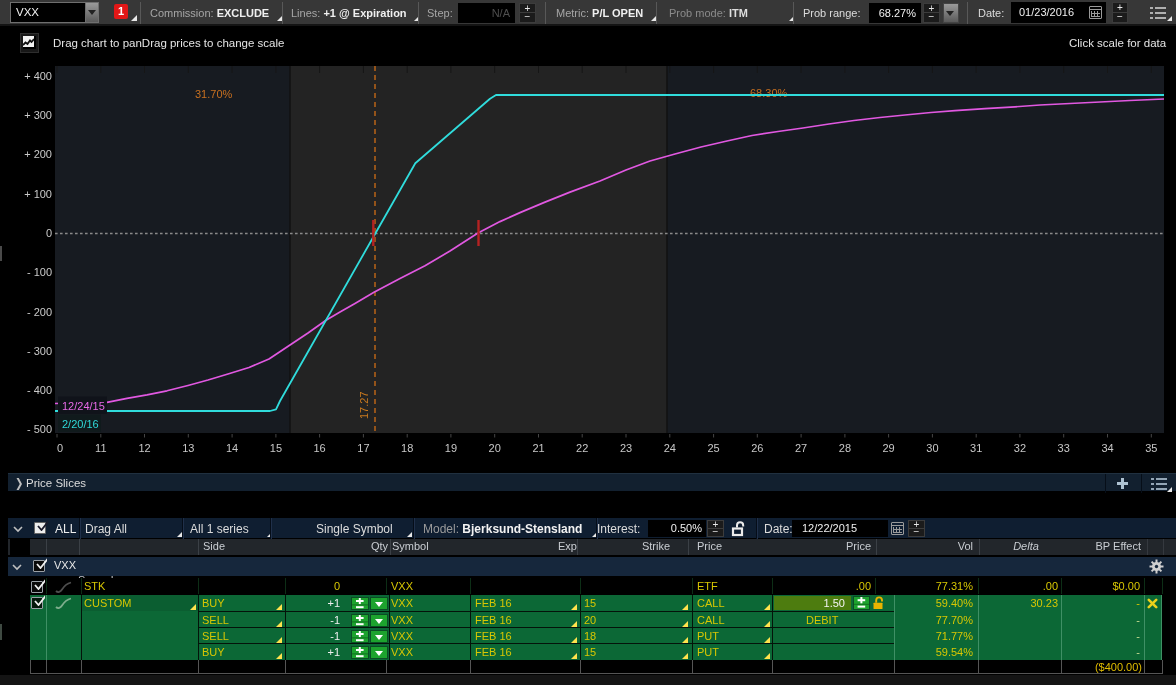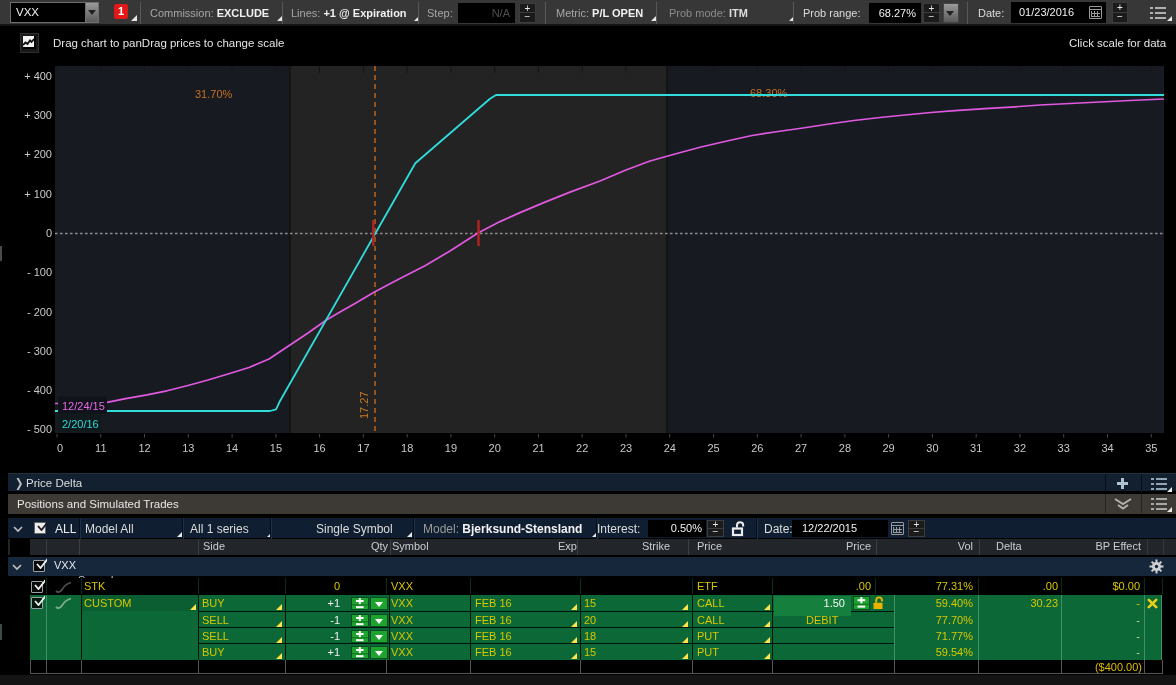--- a/index.html
+++ b/index.html
@@ -218,71 +218,53 @@
         <text x="1063.7" y="452">33</text>
         <text x="1107.5" y="452">34</text>
         <text x="1151.3" y="452">35</text>
       </g>
 
   <rect x="0" y="246" width="2" height="15" fill="#4a4a4a"></rect>
 </svg>
 
 <div class="abs" style="left:8px;top:473px;width:1168px;height:18px;background:#12202f;border-top:1px solid #20303f;">
   <div class="abs" style="left:7px;top:3px;color:#c0c0c0;font-size:10px;transform:scaleY(1.2);">❯</div>
-  <div class="abs" style="left:18px;top:3px;color:#dcdcdc;font-size:11.5px;">Price Delta</div>
+  <div class="abs" style="left:18px;top:3px;color:#dcdcdc;font-size:11.5px;">Price Slices</div>
   <div class="abs" style="left:1097px;top:0;width:1px;height:19px;background:#060e18;"></div>
   <div class="abs" style="left:1133px;top:0;width:1px;height:19px;background:#060e18;"></div>
 
   <div class="abs" style="left:1109px;top:4px;width:11px;height:11px;">
     <div style="position:absolute;left:4px;top:0;width:3px;height:11px;background:#aec2d2;"></div>
     <div style="position:absolute;left:0;top:4px;width:11px;height:3px;background:#aec2d2;"></div>
   </div>
   <div class="abs" style="left:1143px;top:4px;width:16px;height:12px;">
     <div style="position:absolute;left:0;top:0;width:3px;height:2px;background:#93a5b5;"></div>
         <div style="position:absolute;left:5px;top:0;width:11px;height:2px;background:#93a5b5;"></div>
     <div style="position:absolute;left:0;top:5px;width:3px;height:2px;background:#93a5b5;"></div>
         <div style="position:absolute;left:5px;top:5px;width:11px;height:2px;background:#93a5b5;"></div>
     <div style="position:absolute;left:0;top:10px;width:3px;height:2px;background:#93a5b5;"></div>
         <div style="position:absolute;left:5px;top:10px;width:11px;height:2px;background:#93a5b5;"></div>
   </div>
   <div class="corner" style="left:1159px;top:13px;"></div>
 </div>
 
-<div class="abs" style="left:8px;top:494px;width:1168px;height:20px;background:#3d3a35;">
-  <div class="abs" style="left:9px;top:4px;color:#e6e6e6;font-size:11.5px;">Positions and Simulated Trades</div>
-  <div class="abs" style="left:1097px;top:0;width:1px;height:19px;background:#26231e;"></div>
-  <div class="abs" style="left:1133px;top:0;width:1px;height:19px;background:#26231e;"></div>
-  <svg class="abs" style="left:1106px;top:4px;" width="18" height="12">
-        <polyline points="1,1 9,6 17,1" fill="none" stroke="#b0b0b0" stroke-width="2"></polyline>
-        <polyline points="4,7 9,10.5 14,7" fill="none" stroke="#b0b0b0" stroke-width="2"></polyline>
-      </svg>
-  <div class="abs" style="left:1143px;top:4px;width:16px;height:12px;">
-    <div style="position:absolute;left:0;top:0;width:3px;height:2px;background:#a8a8a8;"></div>
-        <div style="position:absolute;left:5px;top:0;width:11px;height:2px;background:#a8a8a8;"></div>
-    <div style="position:absolute;left:0;top:5px;width:3px;height:2px;background:#a8a8a8;"></div>
-        <div style="position:absolute;left:5px;top:5px;width:11px;height:2px;background:#a8a8a8;"></div>
-    <div style="position:absolute;left:0;top:10px;width:3px;height:2px;background:#a8a8a8;"></div>
-        <div style="position:absolute;left:5px;top:10px;width:11px;height:2px;background:#a8a8a8;"></div>
-  </div>
-  <div class="corner" style="left:1159px;top:13px;"></div>
-</div>
 
 <div id="filter" class="abs" style="left:8px;top:518px;width:1168px;height:20px;background:#0f1e31;font-size:12px;color:#dcdcdc;">
   <div class="abs" style="left:5px;top:5px;width:10px;height:10px;"><svg width="10" height="10">
           <polyline points="1,3 5,7 9,3" fill="none" stroke="#c0c0c0" stroke-width="1.6"></polyline>
         </svg></div>
   <div class="chk" style="left:26px;top:4px;background:#ededed;border-color:#666;">
         <svg class="m" width="13" height="13">
           <polyline points="1,6 4.5,10 12,0.5" fill="none" stroke="#1a1a2a" stroke-width="1.8"></polyline>
         </svg>
       </div>
   <div class="abs" style="left:47px;top:4px;color:#eeeeee;">ALL</div>
   <div class="abs" style="left:71px;top:0;width:1px;height:22px;background:#050d18;"></div>
       <div class="abs" style="left:72px;top:0;width:1px;height:22px;background:#20304a;"></div>
-  <div class="abs" style="left:77px;top:4px;">Model All</div>
+  <div class="abs" style="left:77px;top:4px;">Drag All</div>
   <div class="corner" style="left:169px;top:14px;"></div>
   <div class="abs" style="left:174px;top:0;width:1px;height:22px;background:#050d18;"></div>
       <div class="abs" style="left:175px;top:0;width:1px;height:22px;background:#20304a;"></div>
   <div class="abs" style="left:182px;top:4px;">All 1 series</div>
   <div class="corner" style="left:259px;top:14px;"></div>
   <div class="abs" style="left:262px;top:0;width:1px;height:22px;background:#050d18;"></div>
       <div class="abs" style="left:263px;top:0;width:1px;height:22px;background:#20304a;"></div>
   <div class="abs" style="left:268px;top:4px;margin-left:40px;">Single Symbol</div>
   <div class="corner" style="left:399px;top:14px;"></div>
   <div class="abs" style="left:405px;top:0;width:1px;height:22px;background:#050d18;"></div>
@@ -329,21 +311,21 @@
   <div class="abs" style="left:971px;top:0;width:1px;height:16px;background:#3b4046;"></div>
   <div class="abs" style="left:70px;top:1px;margin-top:34px;">Spread</div>
   <div class="abs" style="left:195px;top:1px;">Side</div>
   <div class="abs" style="left:340px;top:1px;width:40px;text-align:right;">Qty</div>
   <div class="abs" style="left:384px;top:1px;">Symbol</div>
   <div class="abs" style="left:509px;top:1px;width:60px;text-align:right;">Exp</div>
   <div class="abs" style="left:618px;top:1px;width:60px;text-align:center;">Strike</div>
   <div class="abs" style="left:689px;top:1px;">Price</div>
   <div class="abs" style="left:803px;top:1px;width:60px;text-align:right;">Price</div>
   <div class="abs" style="left:905px;top:1px;width:60px;text-align:right;">Vol</div>
-  <div class="abs" style="left:988px;top:1px;width:60px;text-align:left;">Delta</div>
+  <div class="abs" style="left:988px;top:1px;width:60px;text-align:center;font-style:italic;">Delta</div>
   <div class="abs" style="left:1073px;top:1px;width:60px;text-align:right;">BP Effect</div>
   <div class="abs" style="left:1139px;top:0;width:1px;height:16px;background:#35393f;"></div>
   <div class="abs" style="left:1155px;top:0;width:1px;height:16px;background:#35393f;"></div>
 </div>
 
 <div id="table" class="abs" style="left:0;top:556px;width:1176px;height:129px;font-size:11px;">
       <div class="abs" style="left:8px;top:1px;width:1168px;height:19px;background:#16273c;"></div>
       <svg class="abs" style="left:12px;top:6px;" width="10" height="10">
         <polyline points="1,3 5,7 9,3" fill="none" stroke="#c0c0c0" stroke-width="1.6"></polyline>
       </svg>
@@ -508,21 +490,21 @@
       </div>
       <div class="abs" style="left:391px;top:90px;color:#d8c703;">VXX</div>
       <div class="abs" style="left:475px;top:90px;color:#d8c703;">FEB 16</div>
       <div class="cornery" style="left:571px;top:97px;"></div>
       <div class="abs" style="left:584px;top:90px;color:#d8c703;">15</div>
       <div class="cornery" style="left:682px;top:97px;"></div>
       <div class="abs" style="left:697px;top:90px;color:#d8c703;">PUT</div>
       <div class="cornery" style="left:764px;top:97px;"></div>
       <div class="abs" style="left:908px;top:90px;width:65px;text-align:right;color:#d8c703;">59.54%</div>
       <div class="abs" style="left:1075px;top:90px;width:65px;text-align:right;color:#c8dd92;">-</div>
-      <div class="abs" style="left:774px;top:40px;width:77px;height:20px;background:#15803d;color:#f4f4f4;text-align:right;padding-right:6px;line-height:14px;font-size:11px;">1.50</div>
+      <div class="abs" style="left:774px;top:40px;width:77px;height:14px;background:#4d7c0f;color:#f4f4f4;text-align:right;padding-right:6px;line-height:14px;font-size:11px;">1.50</div>
       <div class="abs" style="left:853px;top:40px;width:17px;height:14px;background:#1da32e;border:1px solid #0a4d24;">
         <svg width="15" height="12" style="position:absolute;left:0;top:0;">
           <rect x="3.6" y="2.2" width="7.6" height="2" fill="#fff"></rect>
           <rect x="6.4" y="0" width="2" height="6.4" fill="#fff"></rect>
           <rect x="0" y="6.8" width="15" height="1" fill="#127020"></rect>
           <rect x="3.6" y="8.6" width="7.6" height="2" fill="#fff"></rect>
         </svg>
       </div>
       <svg class="abs" style="left:872px;top:40px;" width="15" height="14">
         <path d="M4.2,6.8 L4.2,4.3 A2.9,2.9 0 0 1 10,4.3 L10,5.6" fill="none" stroke="#e8b400" stroke-width="1.9"></path>

